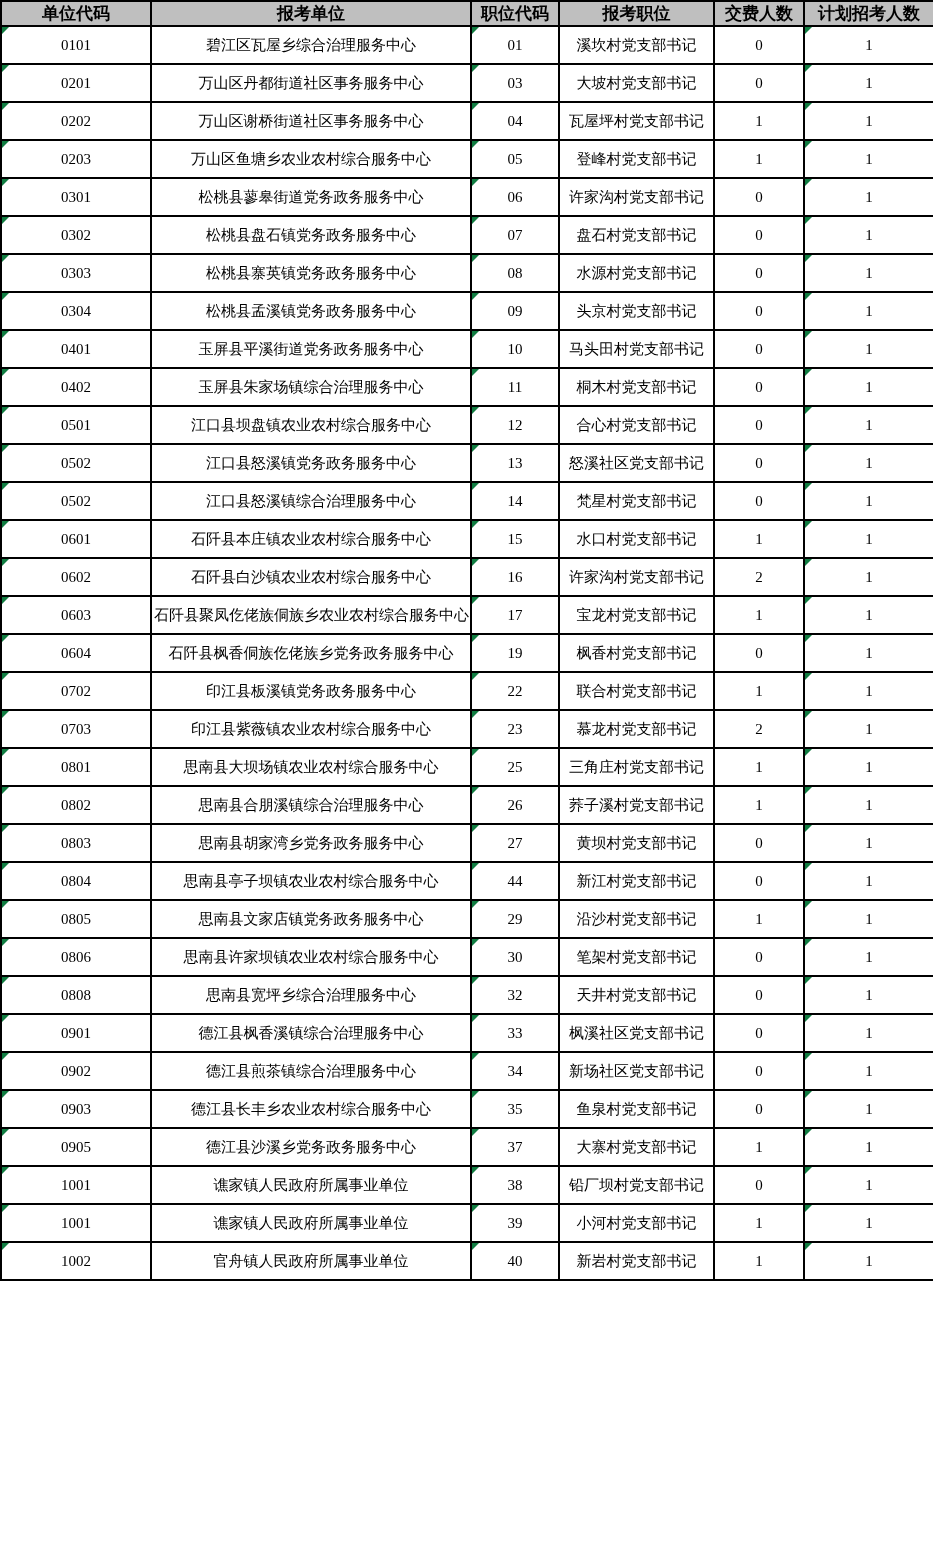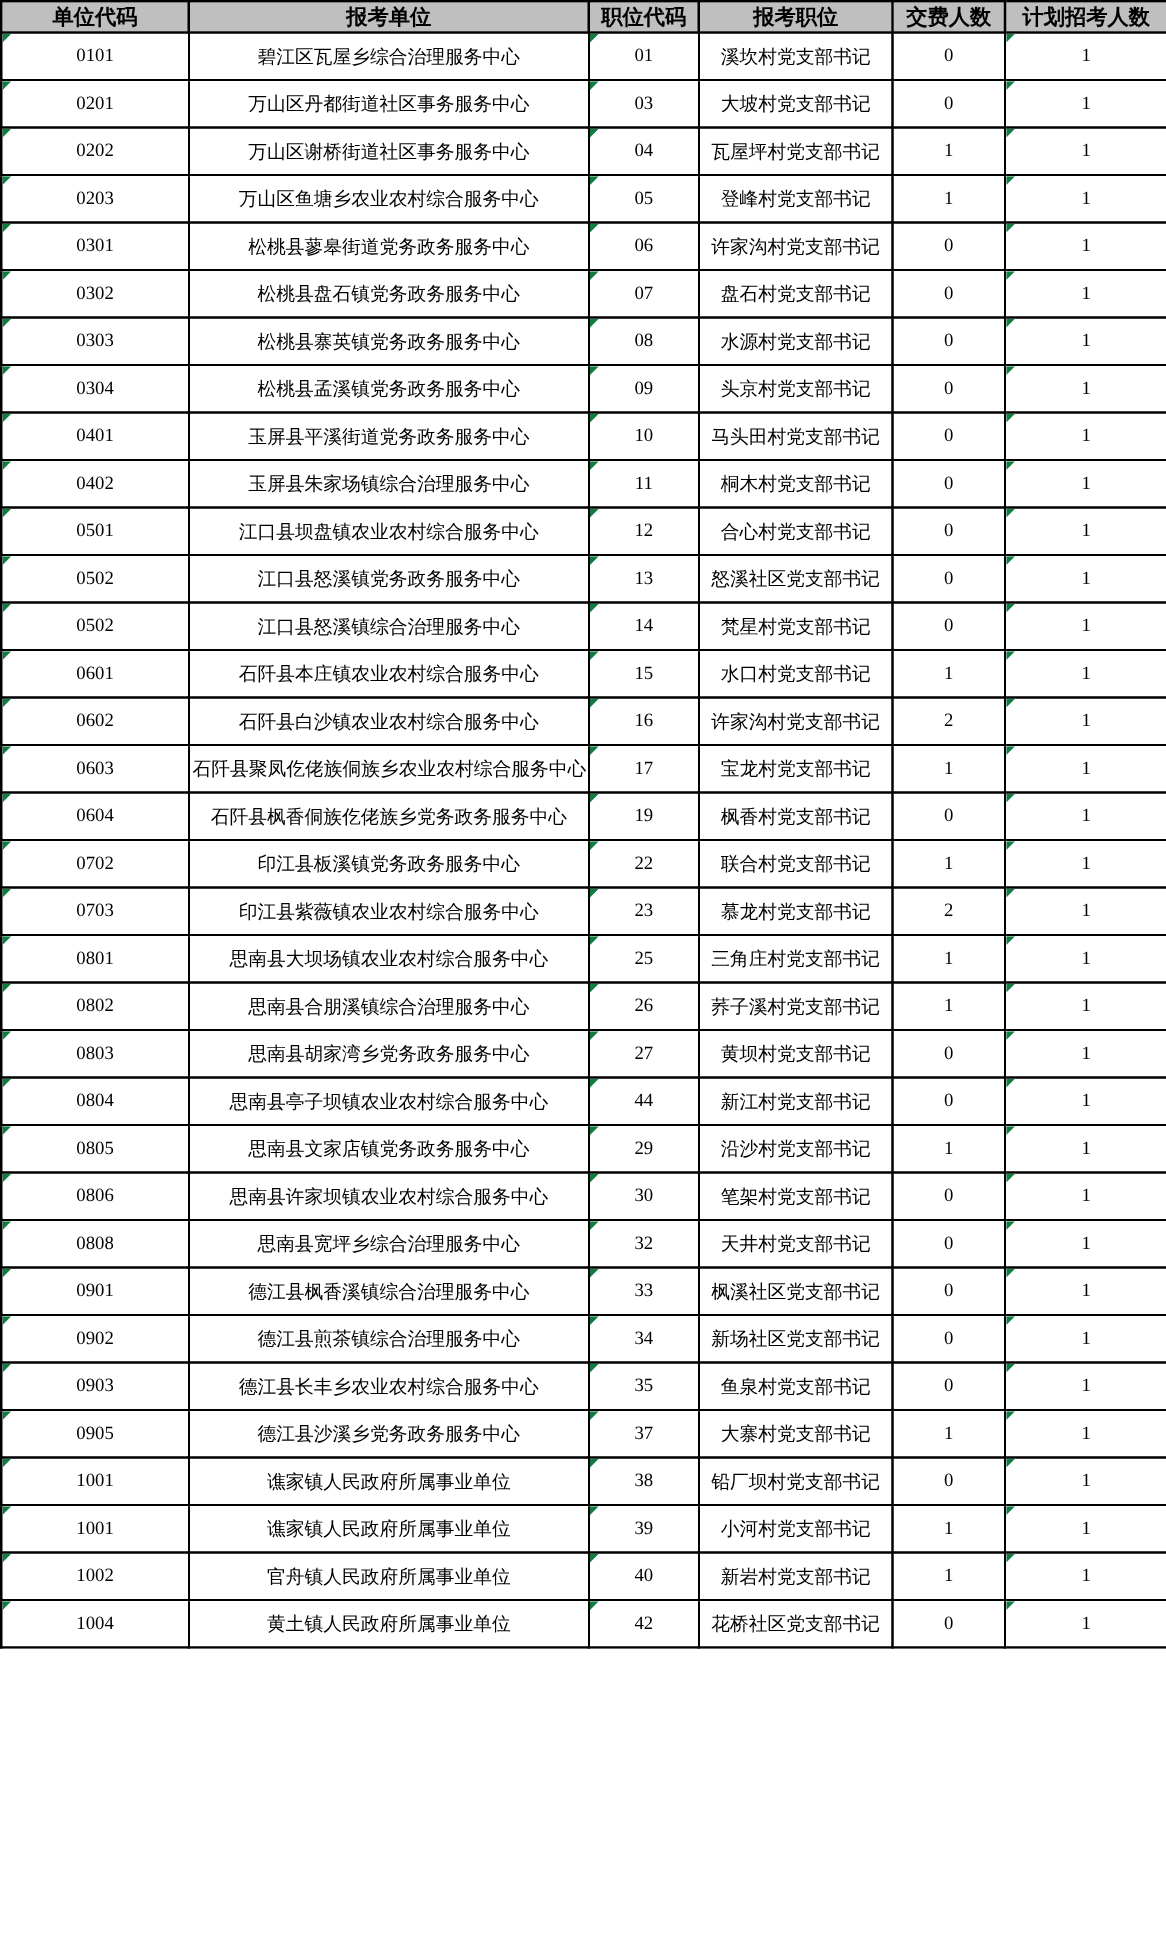--- a/index.html
+++ b/index.html
@@ -331,22 +331,14 @@
         <td><span class="tri"></span><span class="cell-text">1</span></td>
       </tr>
       <tr>
         <td><span class="tri"></span><span class="cell-text">1002</span></td>
         <td><span class="cell-text">官舟镇人民政府所属事业单位</span></td>
         <td><span class="tri"></span><span class="cell-text">40</span></td>
         <td><span class="cell-text">新岩村党支部书记</span></td>
         <td><span class="cell-text">1</span></td>
         <td><span class="tri"></span><span class="cell-text">1</span></td>
       </tr>
-      <tr>
-        <td><span class="tri"></span><span class="cell-text">1004</span></td>
-        <td><span class="cell-text">黄土镇人民政府所属事业单位</span></td>
-        <td><span class="tri"></span><span class="cell-text">42</span></td>
-        <td><span class="cell-text">花桥社区党支部书记</span></td>
-        <td><span class="cell-text">0</span></td>
-        <td><span class="tri"></span><span class="cell-text">1</span></td>
-      </tr>
     </tbody>
 </table>
 
 </body></html>

